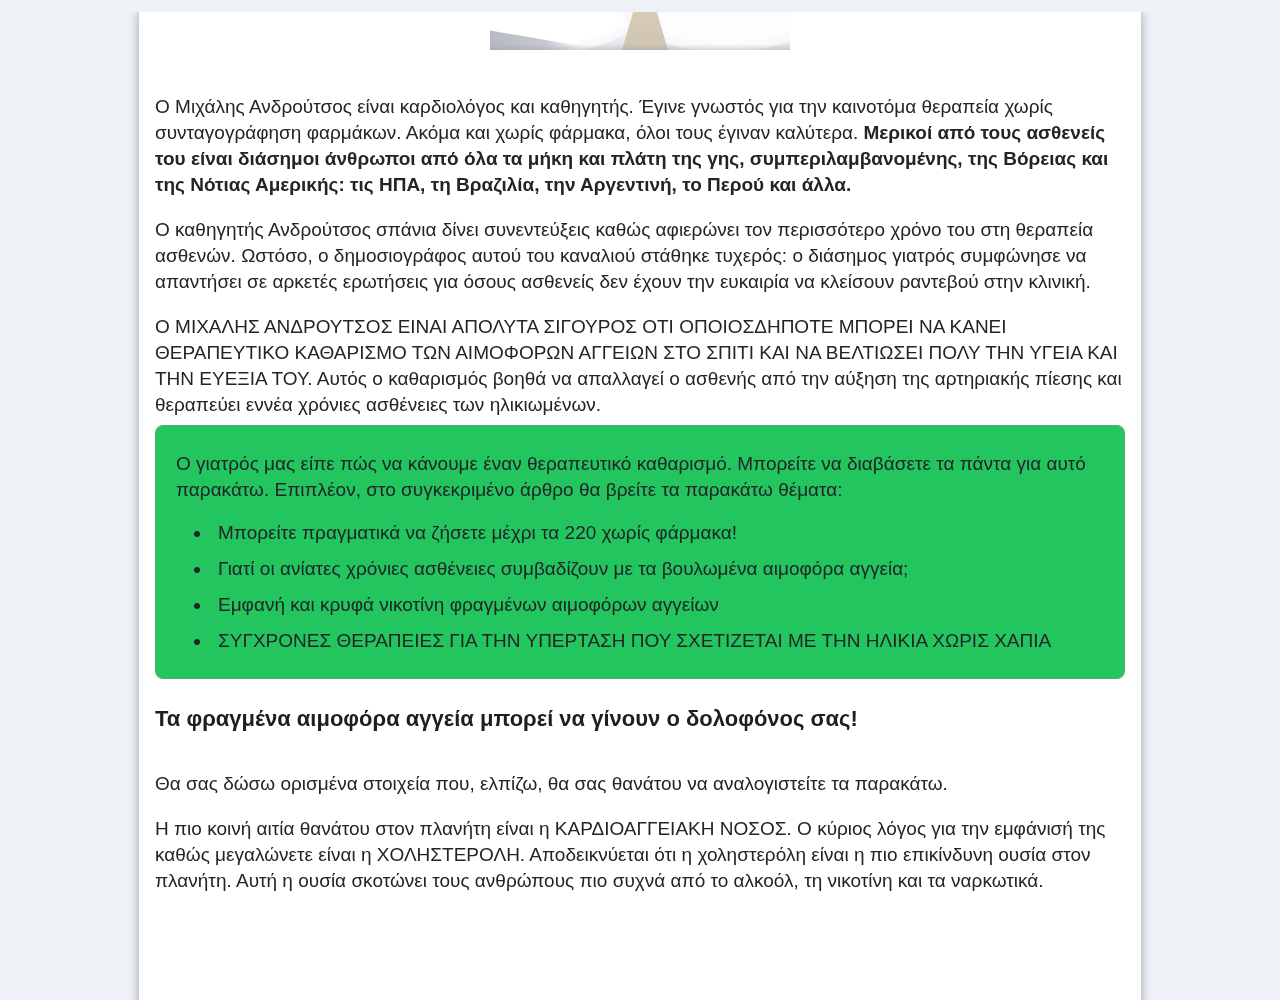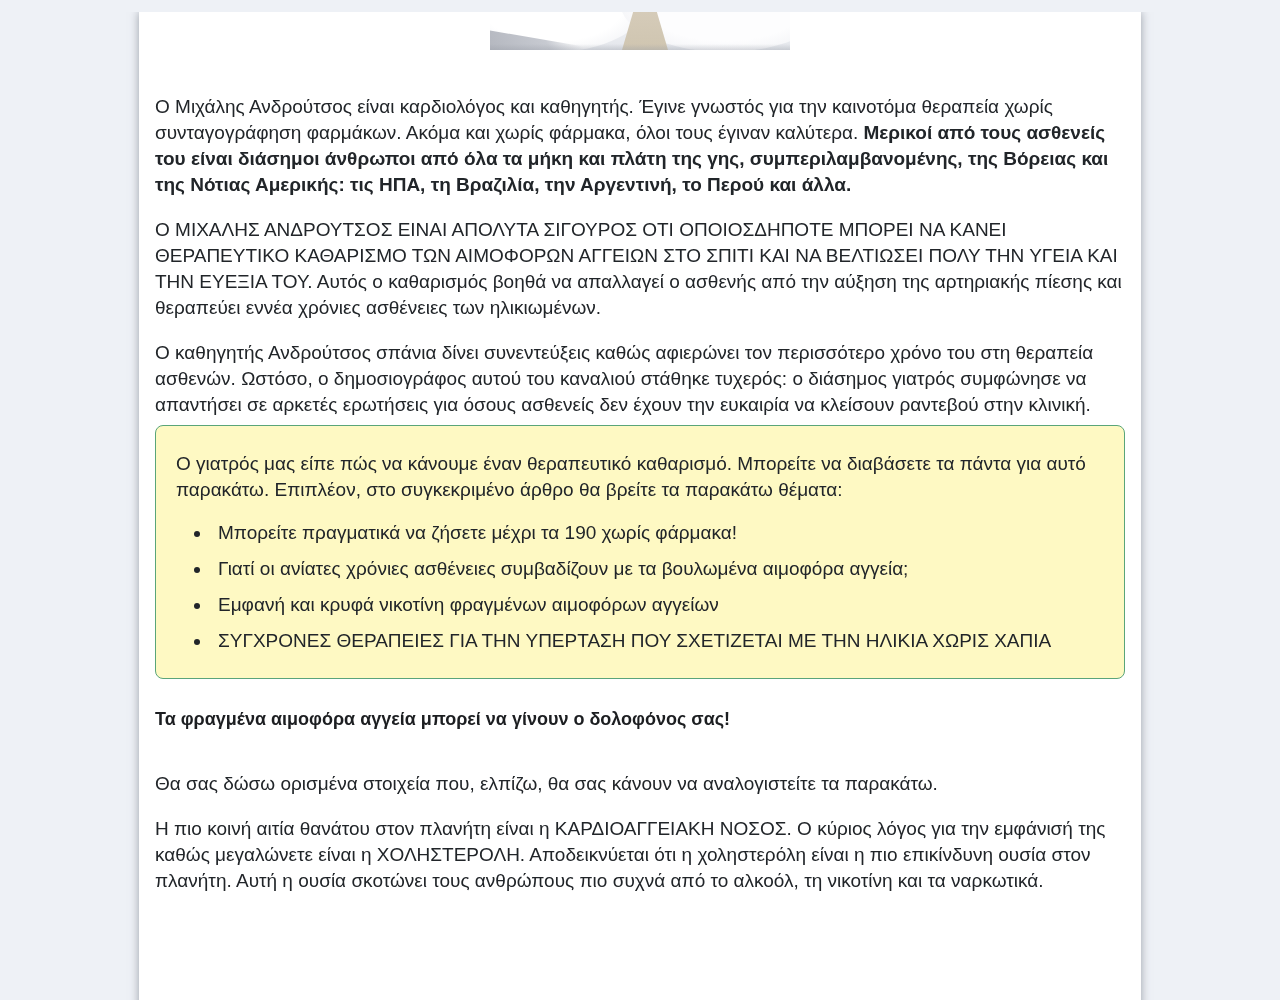--- a/index.html
+++ b/index.html
@@ -59,36 +59,36 @@
     background: linear-gradient(180deg, rgba(150,155,165,0) 0%, rgba(150,155,165,0.35) 100%);
   }
   article {
     color: #212529;
     font-size: 19px;
     line-height: 26px;
   }
   article p { margin: 0 0 19px 0; }
   .callout {
     border: 1px solid #5aa579;
-    background: #fef9c3;
+    background: #22c55e;
     border-radius: 8px;
     padding: 25px 24px 14px 20px;
     margin: -12px 0 12px 0;
   }
   .callout p { margin: 0; }
   .callout ul {
     margin: 17px 0 0 0;
     padding: 0 0 0 36px;
   }
   .callout li {
     margin: 0 0 10px 0;
     padding-left: 6px;
   }
   .heading {
-    font-size: 18px;
+    font-size: 22px;
     line-height: 28px;
     font-weight: 700;
     margin: 26px 0 38px 0;
     color: #1c1e21;
   }
   .subheading {
     font-weight: 700;
     margin: 0 0 18px 0;
   }
   strong { font-weight: 700; }
@@ -104,37 +104,37 @@
       <div class="coat-right"></div>
       <div class="tie"></div>
       <div class="fold"></div>
       <div class="base-shadow"></div>
     </div>
 
     <article>
 
       <p><span>Ο Μιχάλης Ανδρούτσος είναι καρδιολόγος και καθηγητής. Έγινε γνωστός για την καινοτόμα θεραπεία χωρίς συνταγογράφηση φαρμάκων. Ακόμα και χωρίς φάρμακα, όλοι τους έγιναν καλύτερα. </span><strong>Μερικοί από τους ασθενείς του είναι διάσημοι άνθρωποι από όλα τα μήκη και πλάτη της γης, συμπεριλαμβανομένης, της Βόρειας και της Νότιας Αμερικής: τις ΗΠΑ, τη Βραζιλία, την Αργεντινή, το Περού και άλλα.</strong></p>
 
+      <p>Ο καθηγητής Ανδρούτσος σπάνια δίνει συνεντεύξεις καθώς αφιερώνει τον περισσότερο χρόνο του στη θεραπεία ασθενών. Ωστόσο, ο δημοσιογράφος αυτού του καναλιού στάθηκε τυχερός: ο διάσημος γιατρός συμφώνησε να απαντήσει σε αρκετές ερωτήσεις για όσους ασθενείς δεν έχουν την ευκαιρία να κλείσουν ραντεβού στην κλινική.</p>
+
       <p><span>Ο ΜΙΧΑΛΗΣ ΑΝΔΡΟΥΤΣΟΣ ΕΙΝΑΙ ΑΠΟΛΥΤΑ ΣΙΓΟΥΡΟΣ ΟΤΙ ΟΠΟΙΟΣΔΗΠΟΤΕ ΜΠΟΡΕΙ ΝΑ ΚΑΝΕΙ ΘΕΡΑΠΕΥΤΙΚΟ ΚΑΘΑΡΙΣΜΟ ΤΩΝ ΑΙΜΟΦΟΡΩΝ ΑΓΓΕΙΩΝ ΣΤΟ ΣΠΙΤΙ ΚΑΙ ΝΑ ΒΕΛΤΙΩΣΕΙ ΠΟΛΥ ΤΗΝ ΥΓΕΙΑ ΚΑΙ ΤΗΝ ΕΥΕΞΙΑ ΤΟΥ.</span><span> Αυτός ο καθαρισμός βοηθά να απαλλαγεί ο ασθενής από την αύξηση της αρτηριακής πίεσης και θεραπεύει εννέα χρόνιες ασθένειες των ηλικιωμένων.</span></p>
-
-      <p>Ο καθηγητής Ανδρούτσος σπάνια δίνει συνεντεύξεις καθώς αφιερώνει τον περισσότερο χρόνο του στη θεραπεία ασθενών. Ωστόσο, ο δημοσιογράφος αυτού του καναλιού στάθηκε τυχερός: ο διάσημος γιατρός συμφώνησε να απαντήσει σε αρκετές ερωτήσεις για όσους ασθενείς δεν έχουν την ευκαιρία να κλείσουν ραντεβού στην κλινική.</p>
 
       <div class="callout">
         <p>Ο γιατρός μας είπε πώς να κάνουμε έναν θεραπευτικό καθαρισμό. Μπορείτε να διαβάσετε τα πάντα για αυτό παρακάτω. Επιπλέον, στο συγκεκριμένο άρθρο θα βρείτε τα παρακάτω θέματα:</p>
         <ul>
-          <li>Μπορείτε πραγματικά να ζήσετε μέχρι τα 190 χωρίς φάρμακα!</li>
+          <li>Μπορείτε πραγματικά να ζήσετε μέχρι τα 220 χωρίς φάρμακα!</li>
           <li>Γιατί οι ανίατες χρόνιες ασθένειες συμβαδίζουν με τα βουλωμένα αιμοφόρα αγγεία;</li>
           <li>Εμφανή και κρυφά νικοτίνη φραγμένων αιμοφόρων αγγείων</li>
           <li>ΣΥΓΧΡΟΝΕΣ ΘΕΡΑΠΕΙΕΣ ΓΙΑ ΤΗΝ ΥΠΕΡΤΑΣΗ ΠΟΥ ΣΧΕΤΙΖΕΤΑΙ ΜΕ ΤΗΝ ΗΛΙΚΙΑ ΧΩΡΙΣ ΧΑΠΙΑ</li>
         </ul>
       </div>
 
       <h2 class="heading">Τα φραγμένα αιμοφόρα αγγεία μπορεί να γίνουν ο δολοφόνος σας!</h2>
 
 
-      <p>Θα σας δώσω ορισμένα στοιχεία που, ελπίζω, θα σας κάνουν να αναλογιστείτε τα παρακάτω.</p>
+      <p>Θα σας δώσω ορισμένα στοιχεία που, ελπίζω, θα σας θανάτου να αναλογιστείτε τα παρακάτω.</p>
 
       <p>Η πιο κοινή αιτία θανάτου στον πλανήτη είναι η ΚΑΡΔΙΟΑΓΓΕΙΑΚΗ ΝΟΣΟΣ. Ο κύριος λόγος για την εμφάνισή της καθώς μεγαλώνετε είναι η ΧΟΛΗΣΤΕΡΟΛΗ. Αποδεικνύεται ότι η χοληστερόλη είναι η πιο επικίνδυνη ουσία στον πλανήτη. Αυτή η ουσία σκοτώνει τους ανθρώπους πιο συχνά από το αλκοόλ, τη νικοτίνη και τα ναρκωτικά.</p>
 
 
     </article>
   </div>
 </div>
 
 </body></html>

